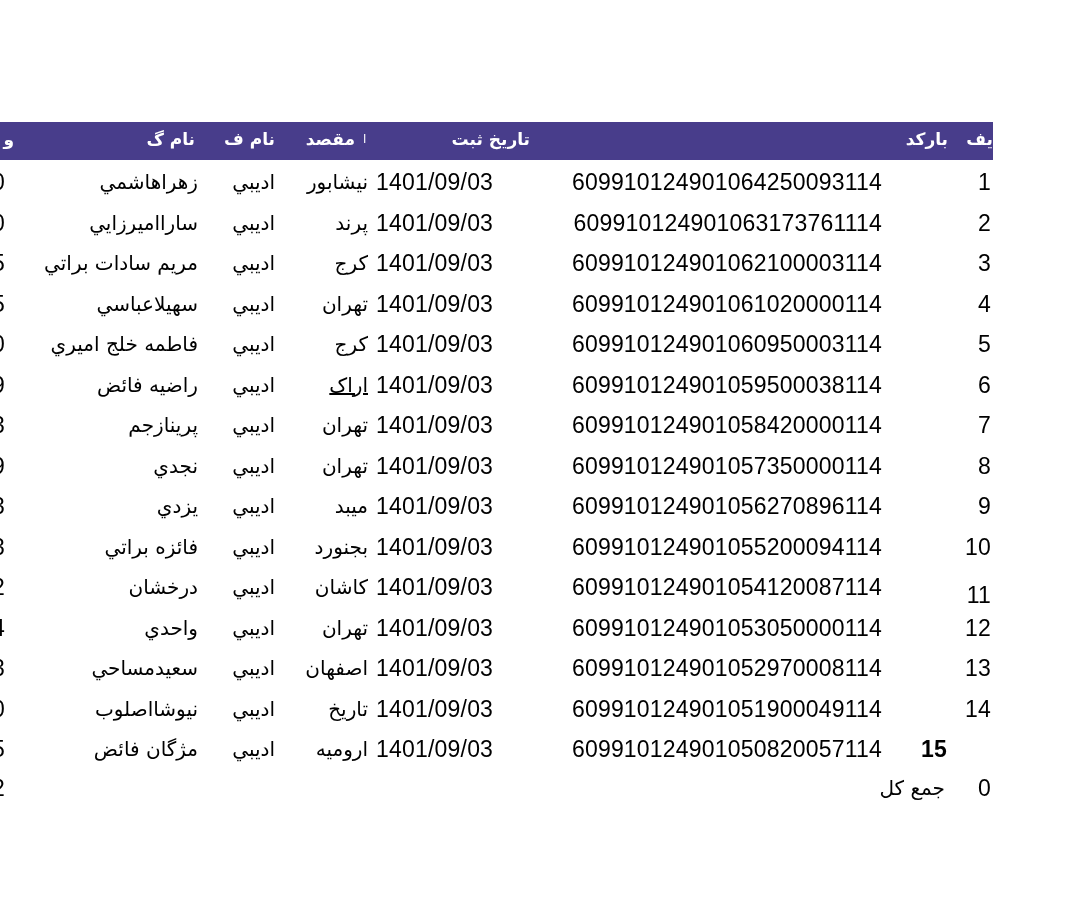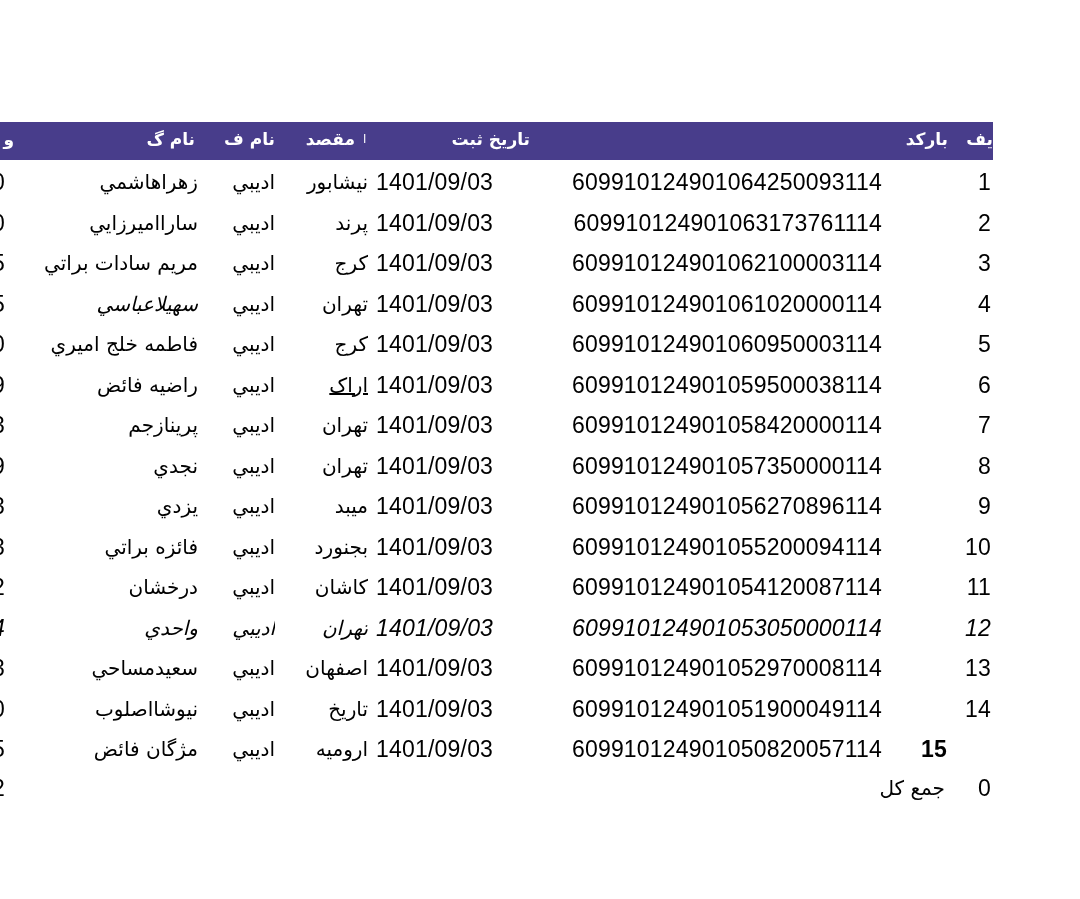--- a/index.html
+++ b/index.html
@@ -104,21 +104,21 @@
         <div class="cell num left" style="left:-8px;width:20px;">5</div>
         <div class="cell fa right" style="left:20px;width:178px;">مريم سادات براتي</div>
         <div class="cell fa right" style="left:205px;width:70px;">اديبي</div>
         <div class="cell fa right" style="left:280px;width:88px;">کرج</div>
         <div class="cell num left" style="left:376px;width:140px;">1401/09/03</div>
         <div class="cell num right" style="left:530px;width:352px;">609910124901062100003114</div>
         <div class="cell num right" style="left:945px;width:46px;">3</div>
       </div>
       <div class="row" style="top: 283.5px;">
         <div class="cell num left" style="left:-8px;width:20px;">5</div>
-        <div class="cell fa right" style="left:20px;width:178px;font-style:italic;">سهيلاعباسي</div>
+        <div class="cell fa right" style="left:20px;width:178px;">سهيلاعباسي</div>
         <div class="cell fa right" style="left:205px;width:70px;">اديبي</div>
         <div class="cell fa right" style="left:280px;width:88px;">تهران</div>
         <div class="cell num left" style="left:376px;width:140px;">1401/09/03</div>
         <div class="cell num right" style="left:530px;width:352px;">609910124901061020000114</div>
         <div class="cell num right" style="left:945px;width:46px;">4</div>
       </div>
       <div class="row" style="top: 324px;">
         <div class="cell num left" style="left:-8px;width:20px;">0</div>
         <div class="cell fa right" style="left:20px;width:178px;">فاطمه خلج اميري</div>
         <div class="cell fa right" style="left:205px;width:70px;">اديبي</div>
@@ -172,23 +172,23 @@
         <div class="cell num right" style="left:530px;width:352px;">609910124901055200094114</div>
         <div class="cell num right" style="left:945px;width:46px;">10</div>
       </div>
       <div class="row" style="top: 567px;">
         <div class="cell num left" style="left:-8px;width:20px;">2</div>
         <div class="cell fa right" style="left:20px;width:178px;">درخشان</div>
         <div class="cell fa right" style="left:205px;width:70px;">اديبي</div>
         <div class="cell fa right" style="left:280px;width:88px;">کاشان</div>
         <div class="cell num left" style="left:376px;width:140px;">1401/09/03</div>
         <div class="cell num right" style="left:530px;width:352px;">609910124901054120087114</div>
-        <div class="cell num right" style="left:945px;width:46px;">11</div>
-      </div>
-      <div class="row" style="top: 607.5px; font-style: italic;">
+        <div class="cell num right" style="left:945px;width:46px;margin-top:8px;">11</div>
+      </div>
+      <div class="row" style="top: 607.5px;">
         <div class="cell num left" style="left:-8px;width:20px;">4</div>
         <div class="cell fa right" style="left:20px;width:178px;">واحدي</div>
         <div class="cell fa right" style="left:205px;width:70px;">اديبي</div>
         <div class="cell fa right" style="left:280px;width:88px;">تهران</div>
         <div class="cell num left" style="left:376px;width:140px;">1401/09/03</div>
         <div class="cell num right" style="left:530px;width:352px;">609910124901053050000114</div>
         <div class="cell num right" style="left:945px;width:46px;">12</div>
       </div>
       <div class="row" style="top: 648px;">
         <div class="cell num left" style="left:-8px;width:20px;">3</div>

